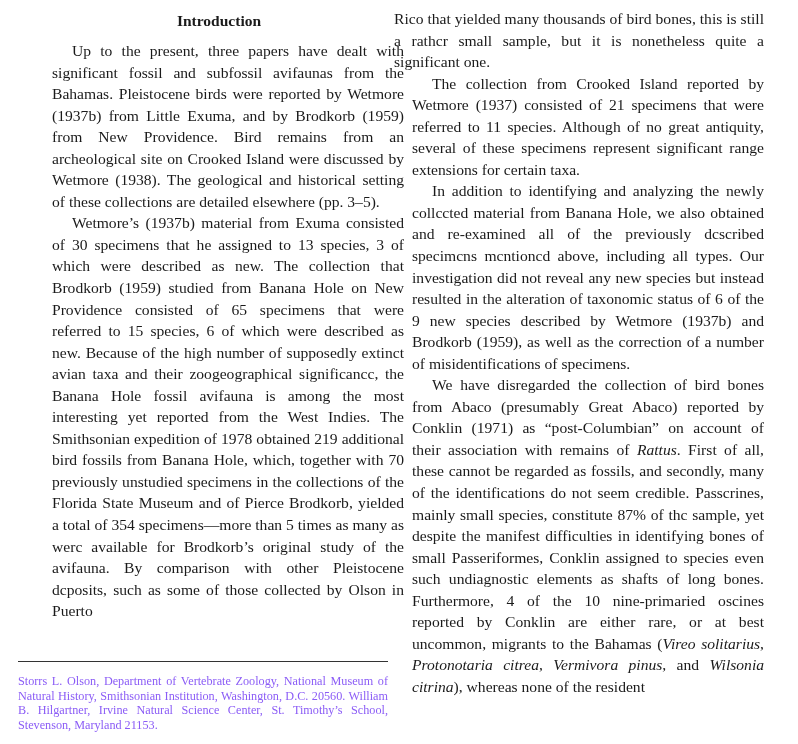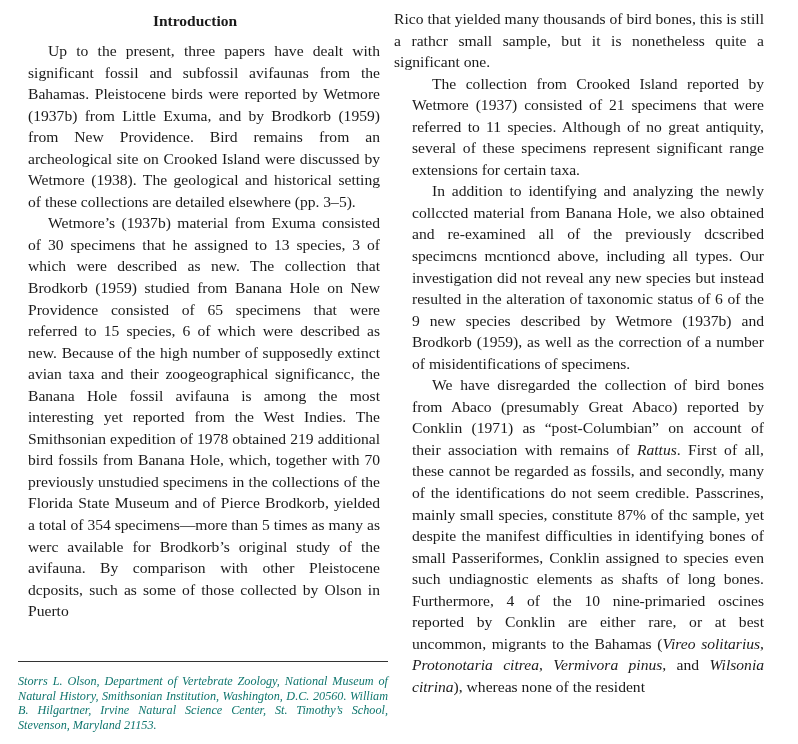--- a/index.html
+++ b/index.html
@@ -1,27 +1,27 @@
 <!DOCTYPE html>
 <html><head>
 <meta charset="utf-8">
 <style>
   html, body { margin: 0; padding: 0; background: #ffffff; }
   body { width: 798px; height: 744px; overflow: hidden; position: relative;
          font-family: "Liberation Serif", "DejaVu Serif", serif; color: #1a1a1a; }
   .col { position: absolute; top: 0; width: 370px; }
-  .col.left { left: 10px; }
+  .col.left { left: 34px; }
   .col.right { left: 394px; top: 8px; }
   .heading { text-align: center; font-weight: bold; font-size: 15.5px; margin: 10px 0 8px 0; height: 22px; line-height: 22px; }
   p { margin: 0; font-size: 15.6px; line-height: 21.55px; text-align: justify; hyphens: manual; }
   p.indent { text-indent: 20px; margin-left: 18px; }
   p.cont { text-indent: 0; }
   .rule { position: absolute; left: 18px; top: 661px; width: 370px; height: 0; border-top: 1.3px solid #333; }
-  .footnote { position: absolute; left: 18px; top: 674px; width: 370px; font-style: italic;
-              font-size: 12.2px; line-height: 14.6px; text-align: justify; color: #0f766e; }
+  .footnote { position: absolute; left: 18px; top: 674px; width: 370px; 
+              font-size: 12.2px; line-height: 14.6px; text-align: justify; color: #8b5cf6; }
   i { font-style: italic; }
 </style>
 </head>
 <body>
 
 <div class="col left">
   <div class="heading">Introduction</div>
   <p class="indent">Up to the present, three papers have dealt with significant fossil and subfossil avifaunas from the Bahamas. Pleistocene birds were reported by Wetmore (1937b) from Little Exuma, and by Brodkorb (1959) from New Providence. Bird re­mains from an archeological site on Crooked Island were discussed by Wetmore (1938). The geological and historical setting of these collec­tions are detailed elsewhere (pp. 3–5).</p>
   <p class="indent">Wetmore’s (1937b) material from Exuma con­sisted of 30 specimens that he assigned to 13 species, 3 of which were described as new. The collection that Brodkorb (1959) studied from Ba­nana Hole on New Providence consisted of 65 specimens that were referred to 15 species, 6 of which were described as new. Because of the high number of supposedly extinct avian taxa and their zoogeographical significancc, the Banana Hole fossil avifauna is among the most interesting yet reported from the West Indies. The Smithson­ian expedition of 1978 obtained 219 additional bird fossils from Banana Hole, which, together with 70 previously unstudied specimens in the collections of the Florida State Museum and of Pierce Brodkorb, yielded a total of 354 speci­mens—more than 5 times as many as werc avail­able for Brodkorb’s original study of the avifauna. By comparison with other Pleistocene dcposits, such as some of those collected by Olson in Puerto</p>
 </div>

